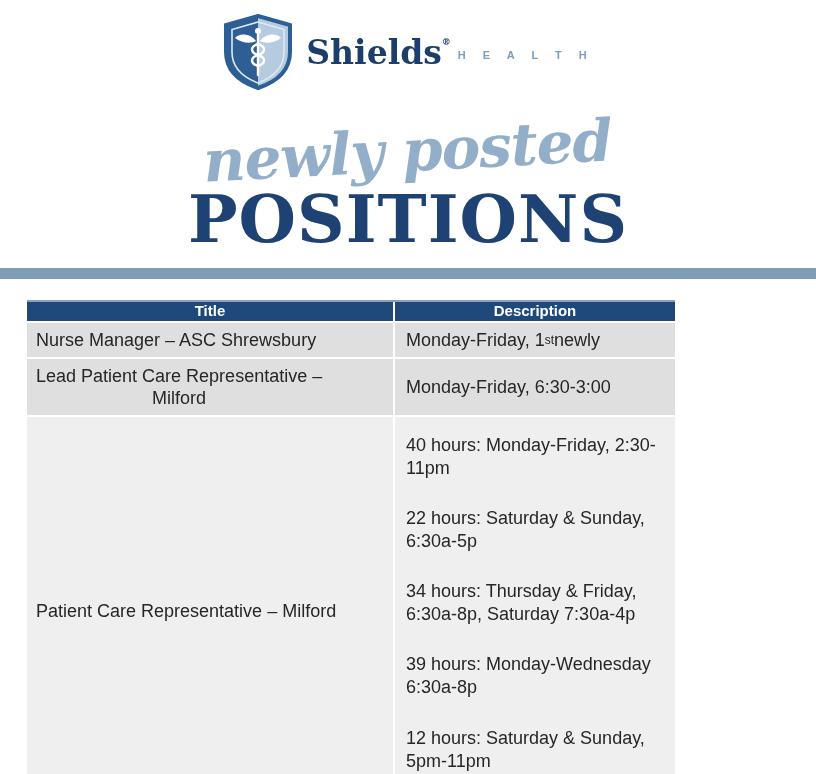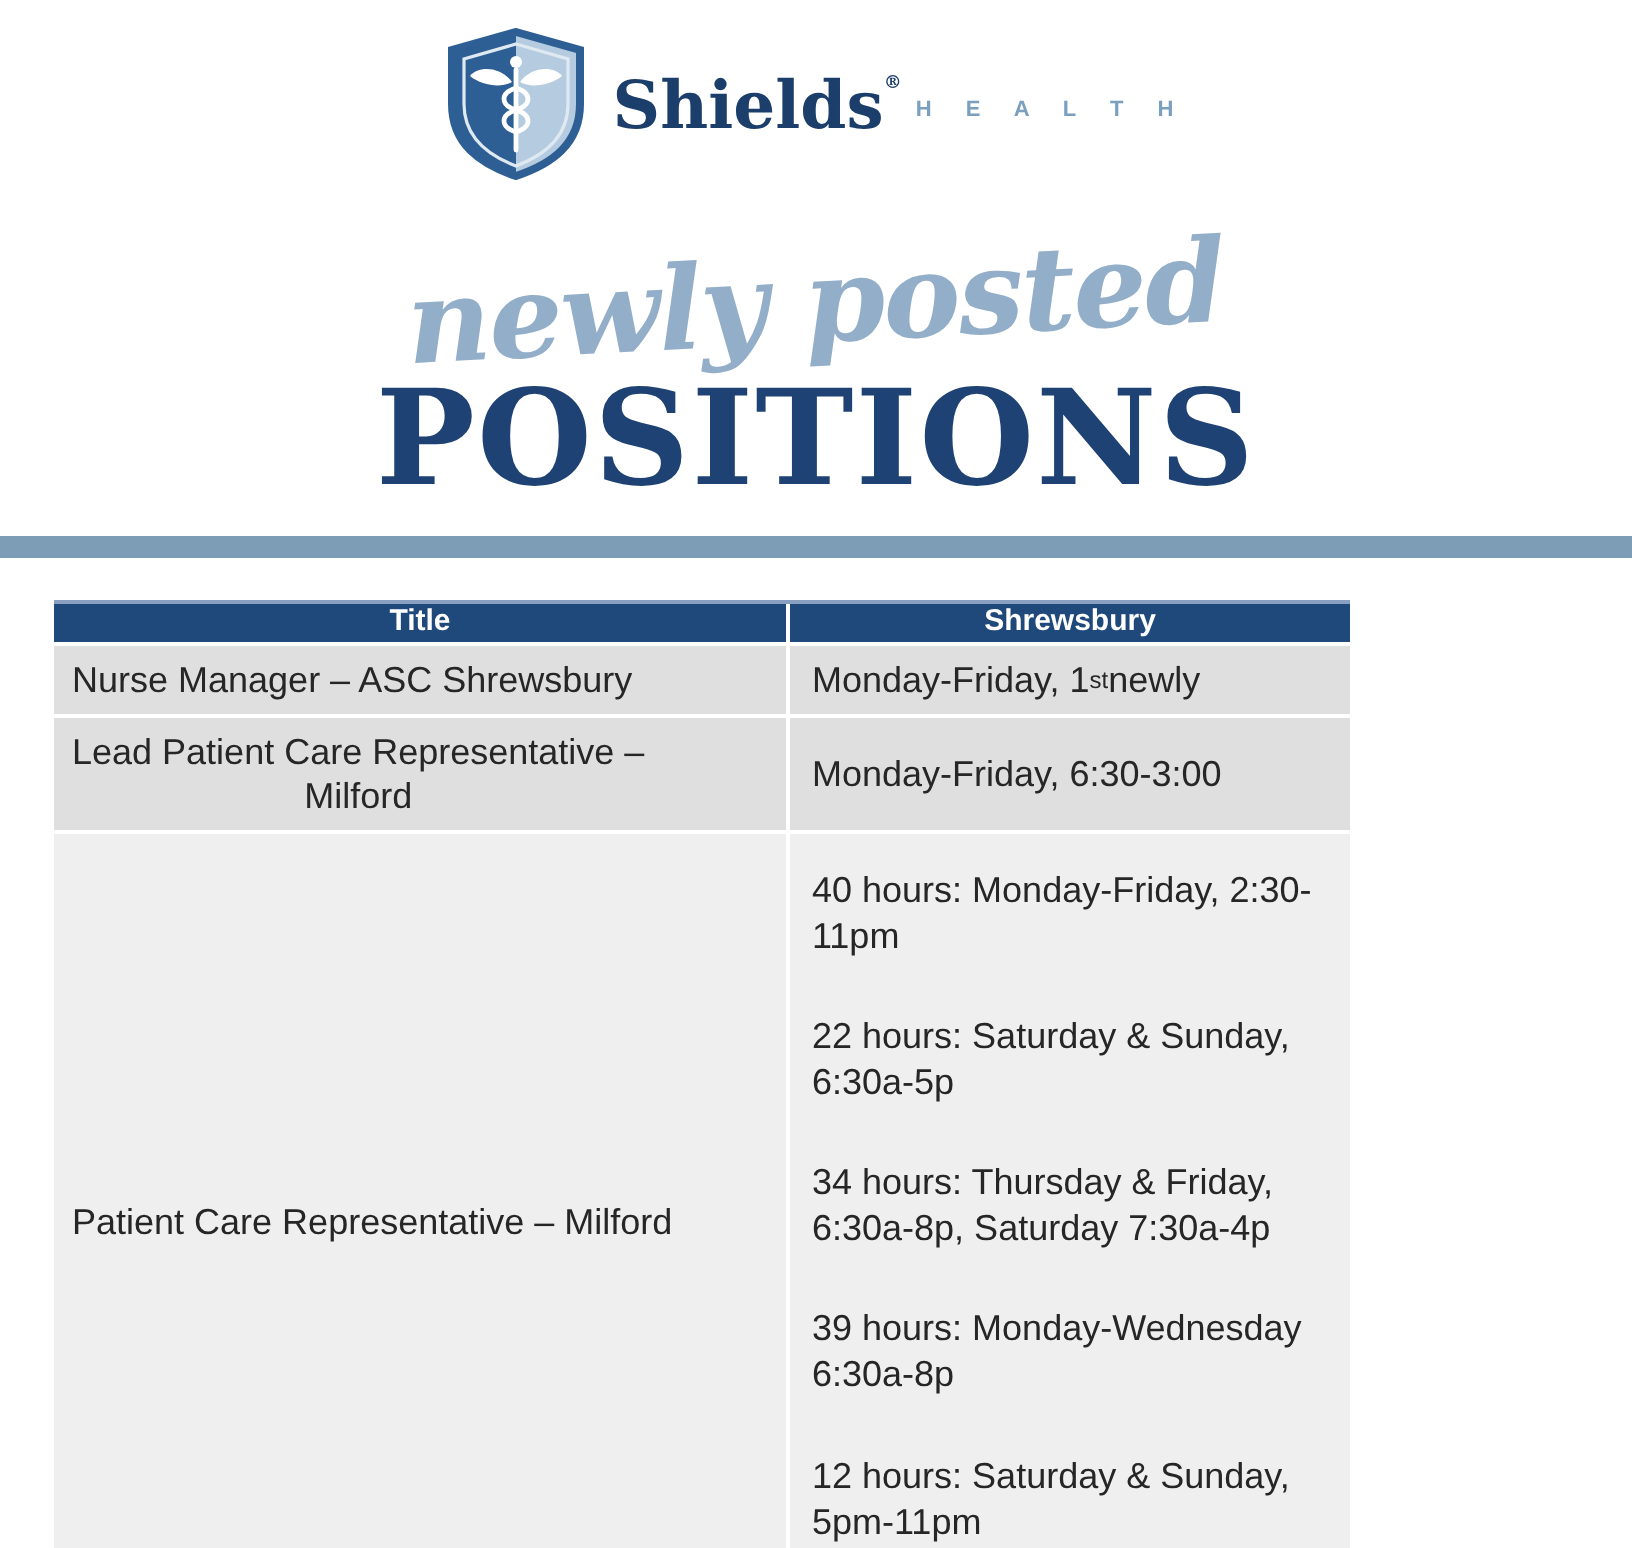--- a/index.html
+++ b/index.html
@@ -147,21 +147,21 @@
     <div class="heading-script">newly posted</div>
     <div class="heading-main">POSITIONS</div>
   </div>
 
   <div class="steel-bar"></div>
 
   <div class="jobs-table">
 
     <div class="t-row t-head">
       <div class="cell cell-title">Title</div>
-      <div class="cell cell-desc">Shrewsbury</div>
+      <div class="cell cell-desc">Description</div>
     </div>
 
     <div class="t-row r1 row-dark">
       <div class="cell cell-title">Nurse Manager – ASC Shrewsbury</div>
       <div class="cell cell-desc">
           <span>Monday-Friday, 1</span>
           <sup>st</sup>
           <span> newly</span>
         </div>
     </div>

